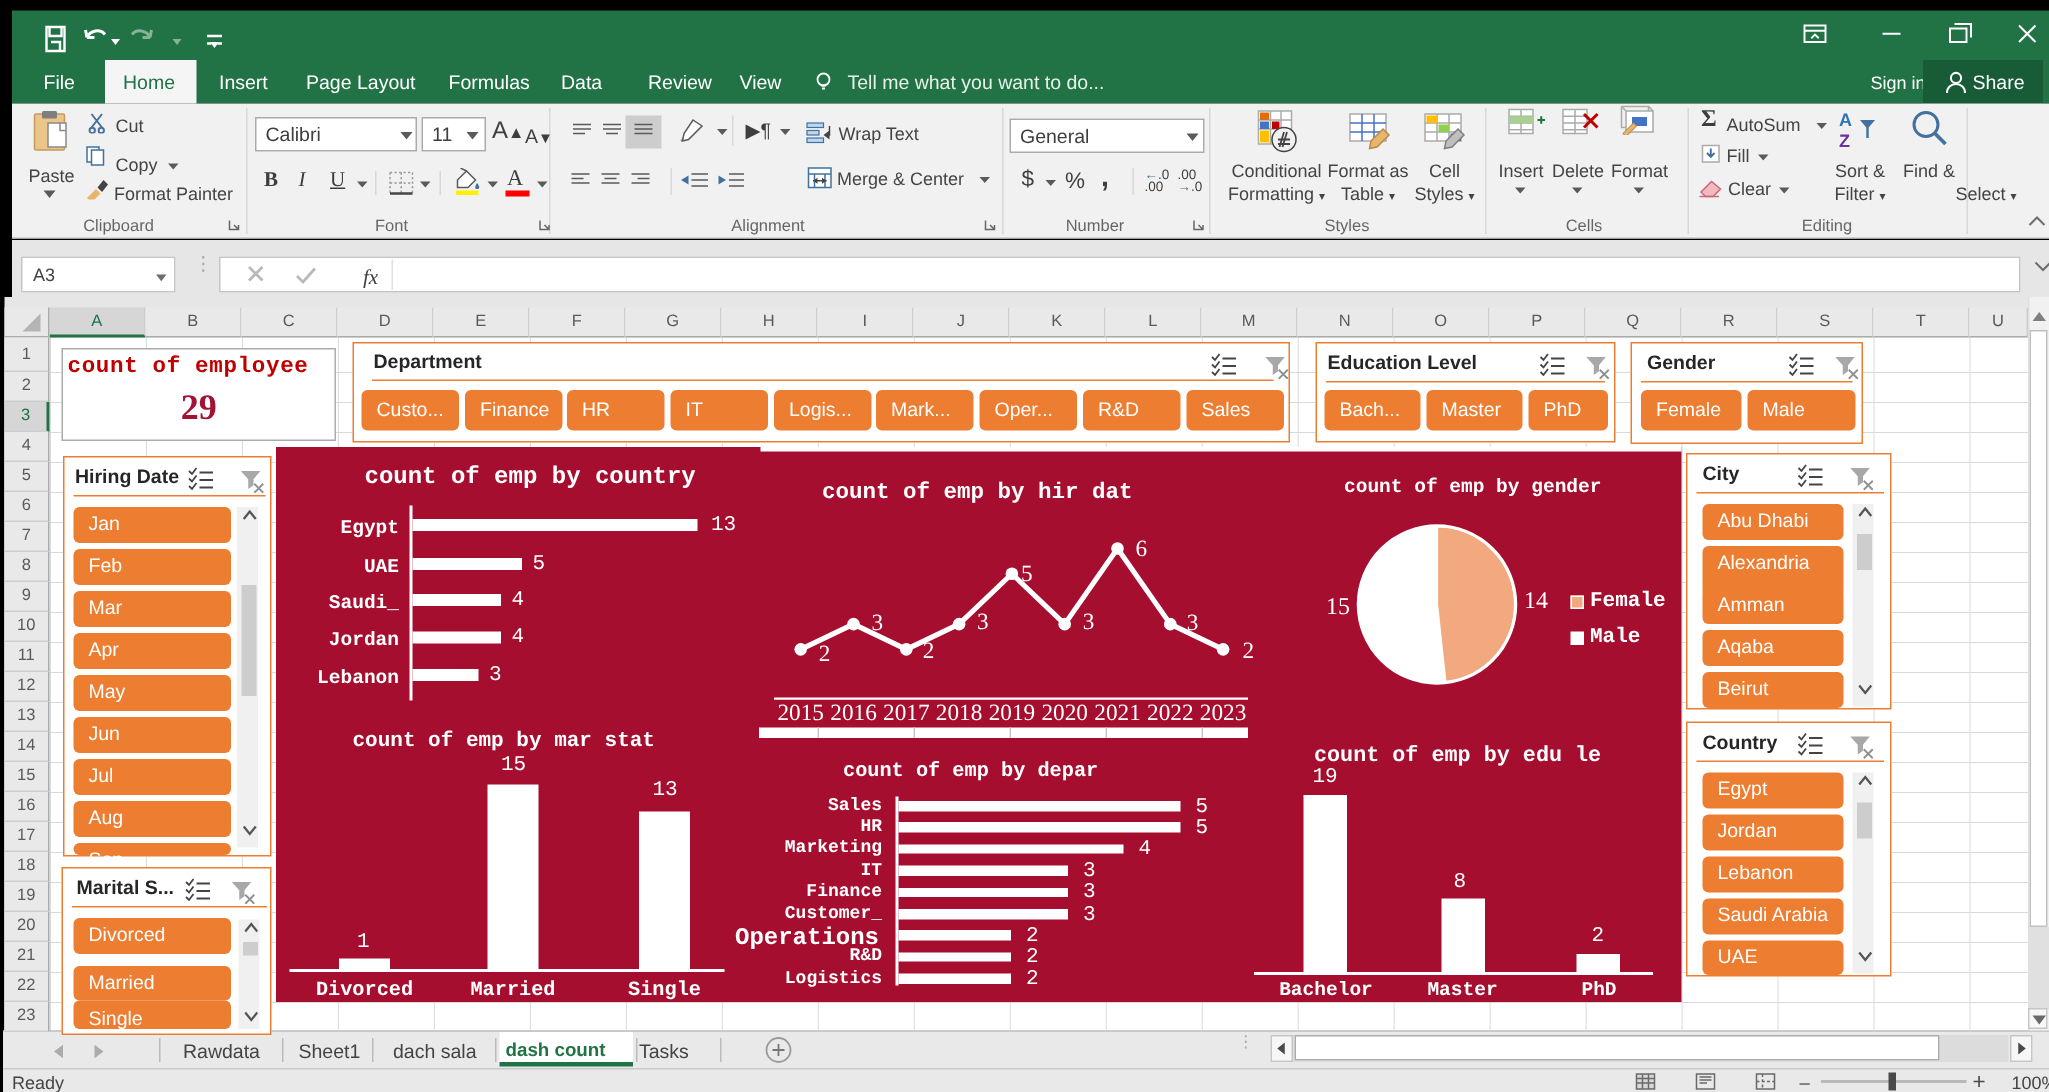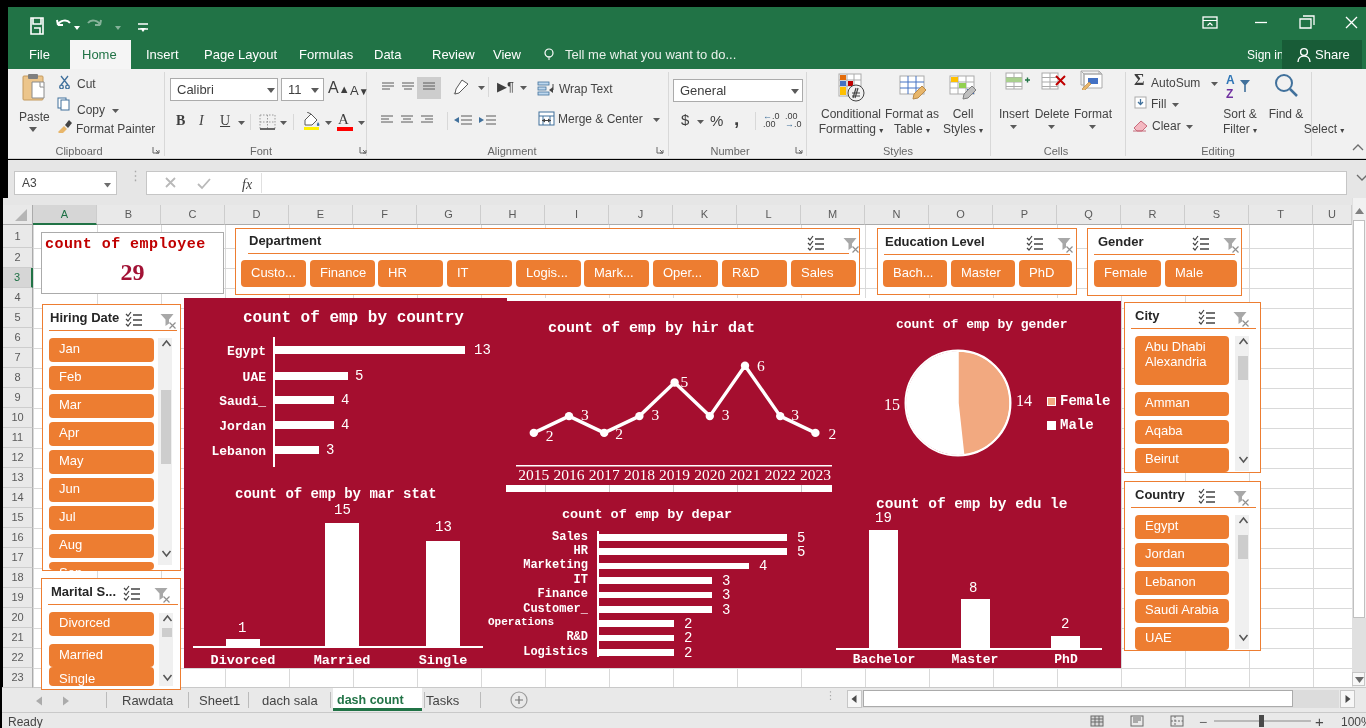--- a/index.html
+++ b/index.html
@@ -592,21 +592,21 @@
 <div class="abs mono w" style="left:759px;top:558px;font-size:14px;">4</div>
 <div class="abs mono w" style="left:488px;top:573px;width:100px;text-align:right;font-weight:bold;font-size:12px;">IT</div>
 <div class="bar" style="left:599px;top:577.2px;width:113px;height:6.5px;"></div>
 <div class="abs mono w" style="left:722px;top:573px;font-size:14px;">3</div>
 <div class="abs mono w" style="left:488px;top:587px;width:100px;text-align:right;font-weight:bold;font-size:12px;">Finance</div>
 <div class="bar" style="left:599px;top:591.6px;width:113px;height:6.5px;"></div>
 <div class="abs mono w" style="left:722px;top:587px;font-size:14px;">3</div>
 <div class="abs mono w" style="left:488px;top:602px;width:100px;text-align:right;font-weight:bold;font-size:12px;">Customer_</div>
 <div class="bar" style="left:599px;top:606.0px;width:113px;height:6.5px;"></div>
 <div class="abs mono w" style="left:722px;top:602px;font-size:14px;">3</div>
-<div class="abs mono w" style="left:488px;top:616px;width:100px;text-align:left;font-weight:bold;font-size:11px;">Operations</div>
+<div class="abs mono w" style="left:488px;top:616px;width:100px;text-align:center;font-weight:bold;font-size:16px;">Operations</div>
 <div class="bar" style="left:599px;top:620.4px;width:75px;height:6.5px;"></div>
 <div class="abs mono w" style="left:684px;top:616px;font-size:14px;">2</div>
 <div class="abs mono w" style="left:488px;top:630px;width:100px;text-align:right;font-weight:bold;font-size:12px;">R&amp;D</div>
 <div class="bar" style="left:599px;top:634.8px;width:75px;height:6.5px;"></div>
 <div class="abs mono w" style="left:684px;top:630px;font-size:14px;">2</div>
 <div class="abs mono w" style="left:488px;top:645px;width:100px;text-align:right;font-weight:bold;font-size:12px;">Logistics</div>
 <div class="bar" style="left:599px;top:649.2px;width:75px;height:6.5px;"></div>
 <div class="abs mono w" style="left:684px;top:645px;font-size:14px;">2</div>
 <div class="abs mono w" style="left:876px;top:496px;font-weight:bold;font-size:14.5px;">count of emp by edu le</div>
 <div class="bar" style="left:836px;top:648px;width:266px;height:1.5px;"></div>
@@ -738,21 +738,21 @@
       <svg class="abs" style="left:72px;top:6px" width="20" height="16" viewBox="0 0 20 16">
 <path d="M2,3 l2,2 l3,-4 M2,8 l2,2 l3,-4 M2,13 l2,2 l3,-4" fill="none" stroke="#444" stroke-width="1.2"></path>
 <path d="M9,4 h9 M9,9 h9 M9,14 h9" stroke="#444" stroke-width="1.4"></path>
 </svg>
       <svg class="abs" style="left:107px;top:7px" width="18" height="17" viewBox="0 0 18 17">
 <polygon points="1.5,2 14.5,2 10,7.5 10,11.5 6.5,14 6.5,7.5" fill="#A8A8A8"></polygon>
 <path d="M10.5,10.5 l6,6 m0,-6 l-6,6" stroke="#8F8F8F" stroke-width="1.2"></path>
 </svg>
       <div class="sl-line" style="left:6px;top:25px;width:125px;"></div>
       <div class="sl-btn" style="left:10px;top:33px;width:94px;height:24px;line-height:22px;">Abu Dhabi</div>
-      <div class="sl-btn" style="left:10px;top:48px;width:94px;height:34px;line-height:22px;">Alexandria</div>
+      <div class="sl-btn" style="left:10px;top:61px;width:94px;height:34px;line-height:22px;">Alexandria</div>
       <div class="sl-btn" style="left:10px;top:89px;width:94px;height:24px;line-height:22px;">Amman</div>
       <div class="sl-btn" style="left:10px;top:117px;width:94px;height:24px;line-height:22px;">Aqaba</div>
       <div class="sl-btn" style="left:10px;top:145px;width:94px;height:24px;line-height:22px;">Beirut</div>
       <div class="abs" style="left:110px;top:33px;width:14px;height:135px;background:#F0F0F0;"></div>
       <svg class="abs" style="left:112px;top:33px" width="13" height="12">
         <path d="M2.5,8 l4,-5 l4,5" fill="none" stroke="#555" stroke-width="1.5"></path>
       </svg>
       <div class="abs sthumb" style="left:113px;top:53px;width:10px;height:24px;"></div>
       <svg class="abs" style="left:112px;top:151px" width="13" height="12">
         <path d="M2.5,3 l4,5 l4,-5" fill="none" stroke="#555" stroke-width="1.5"></path>

